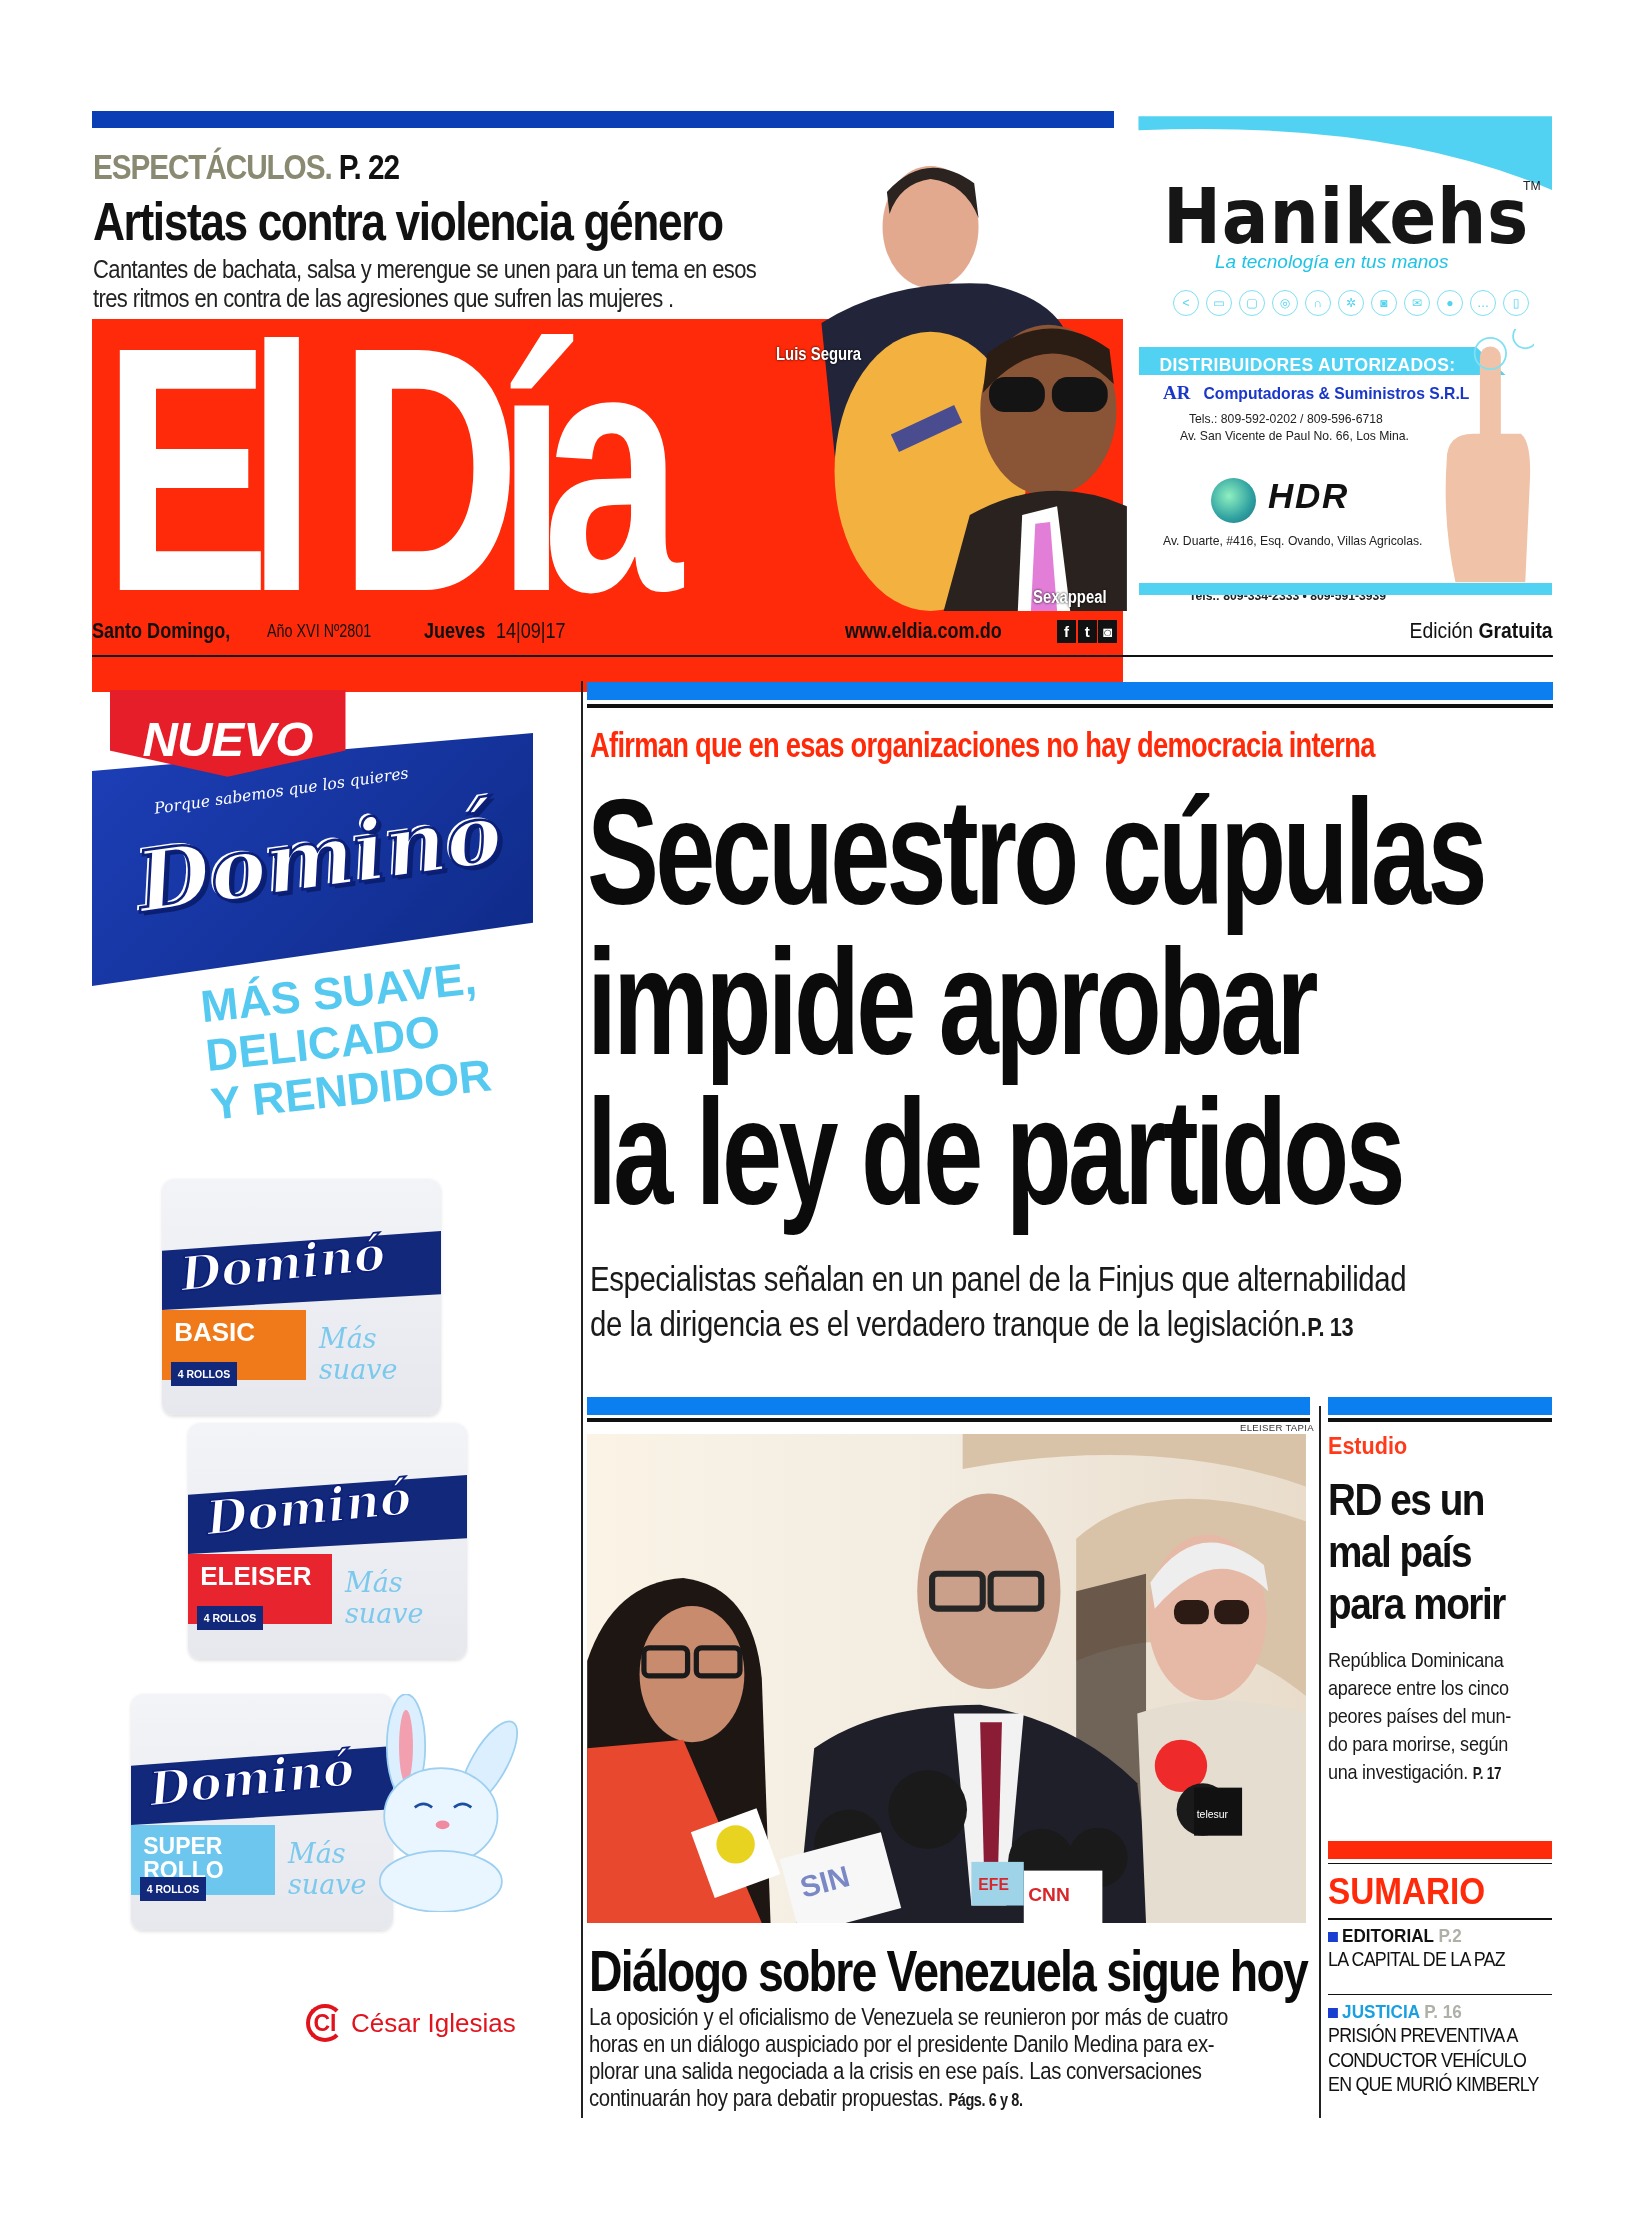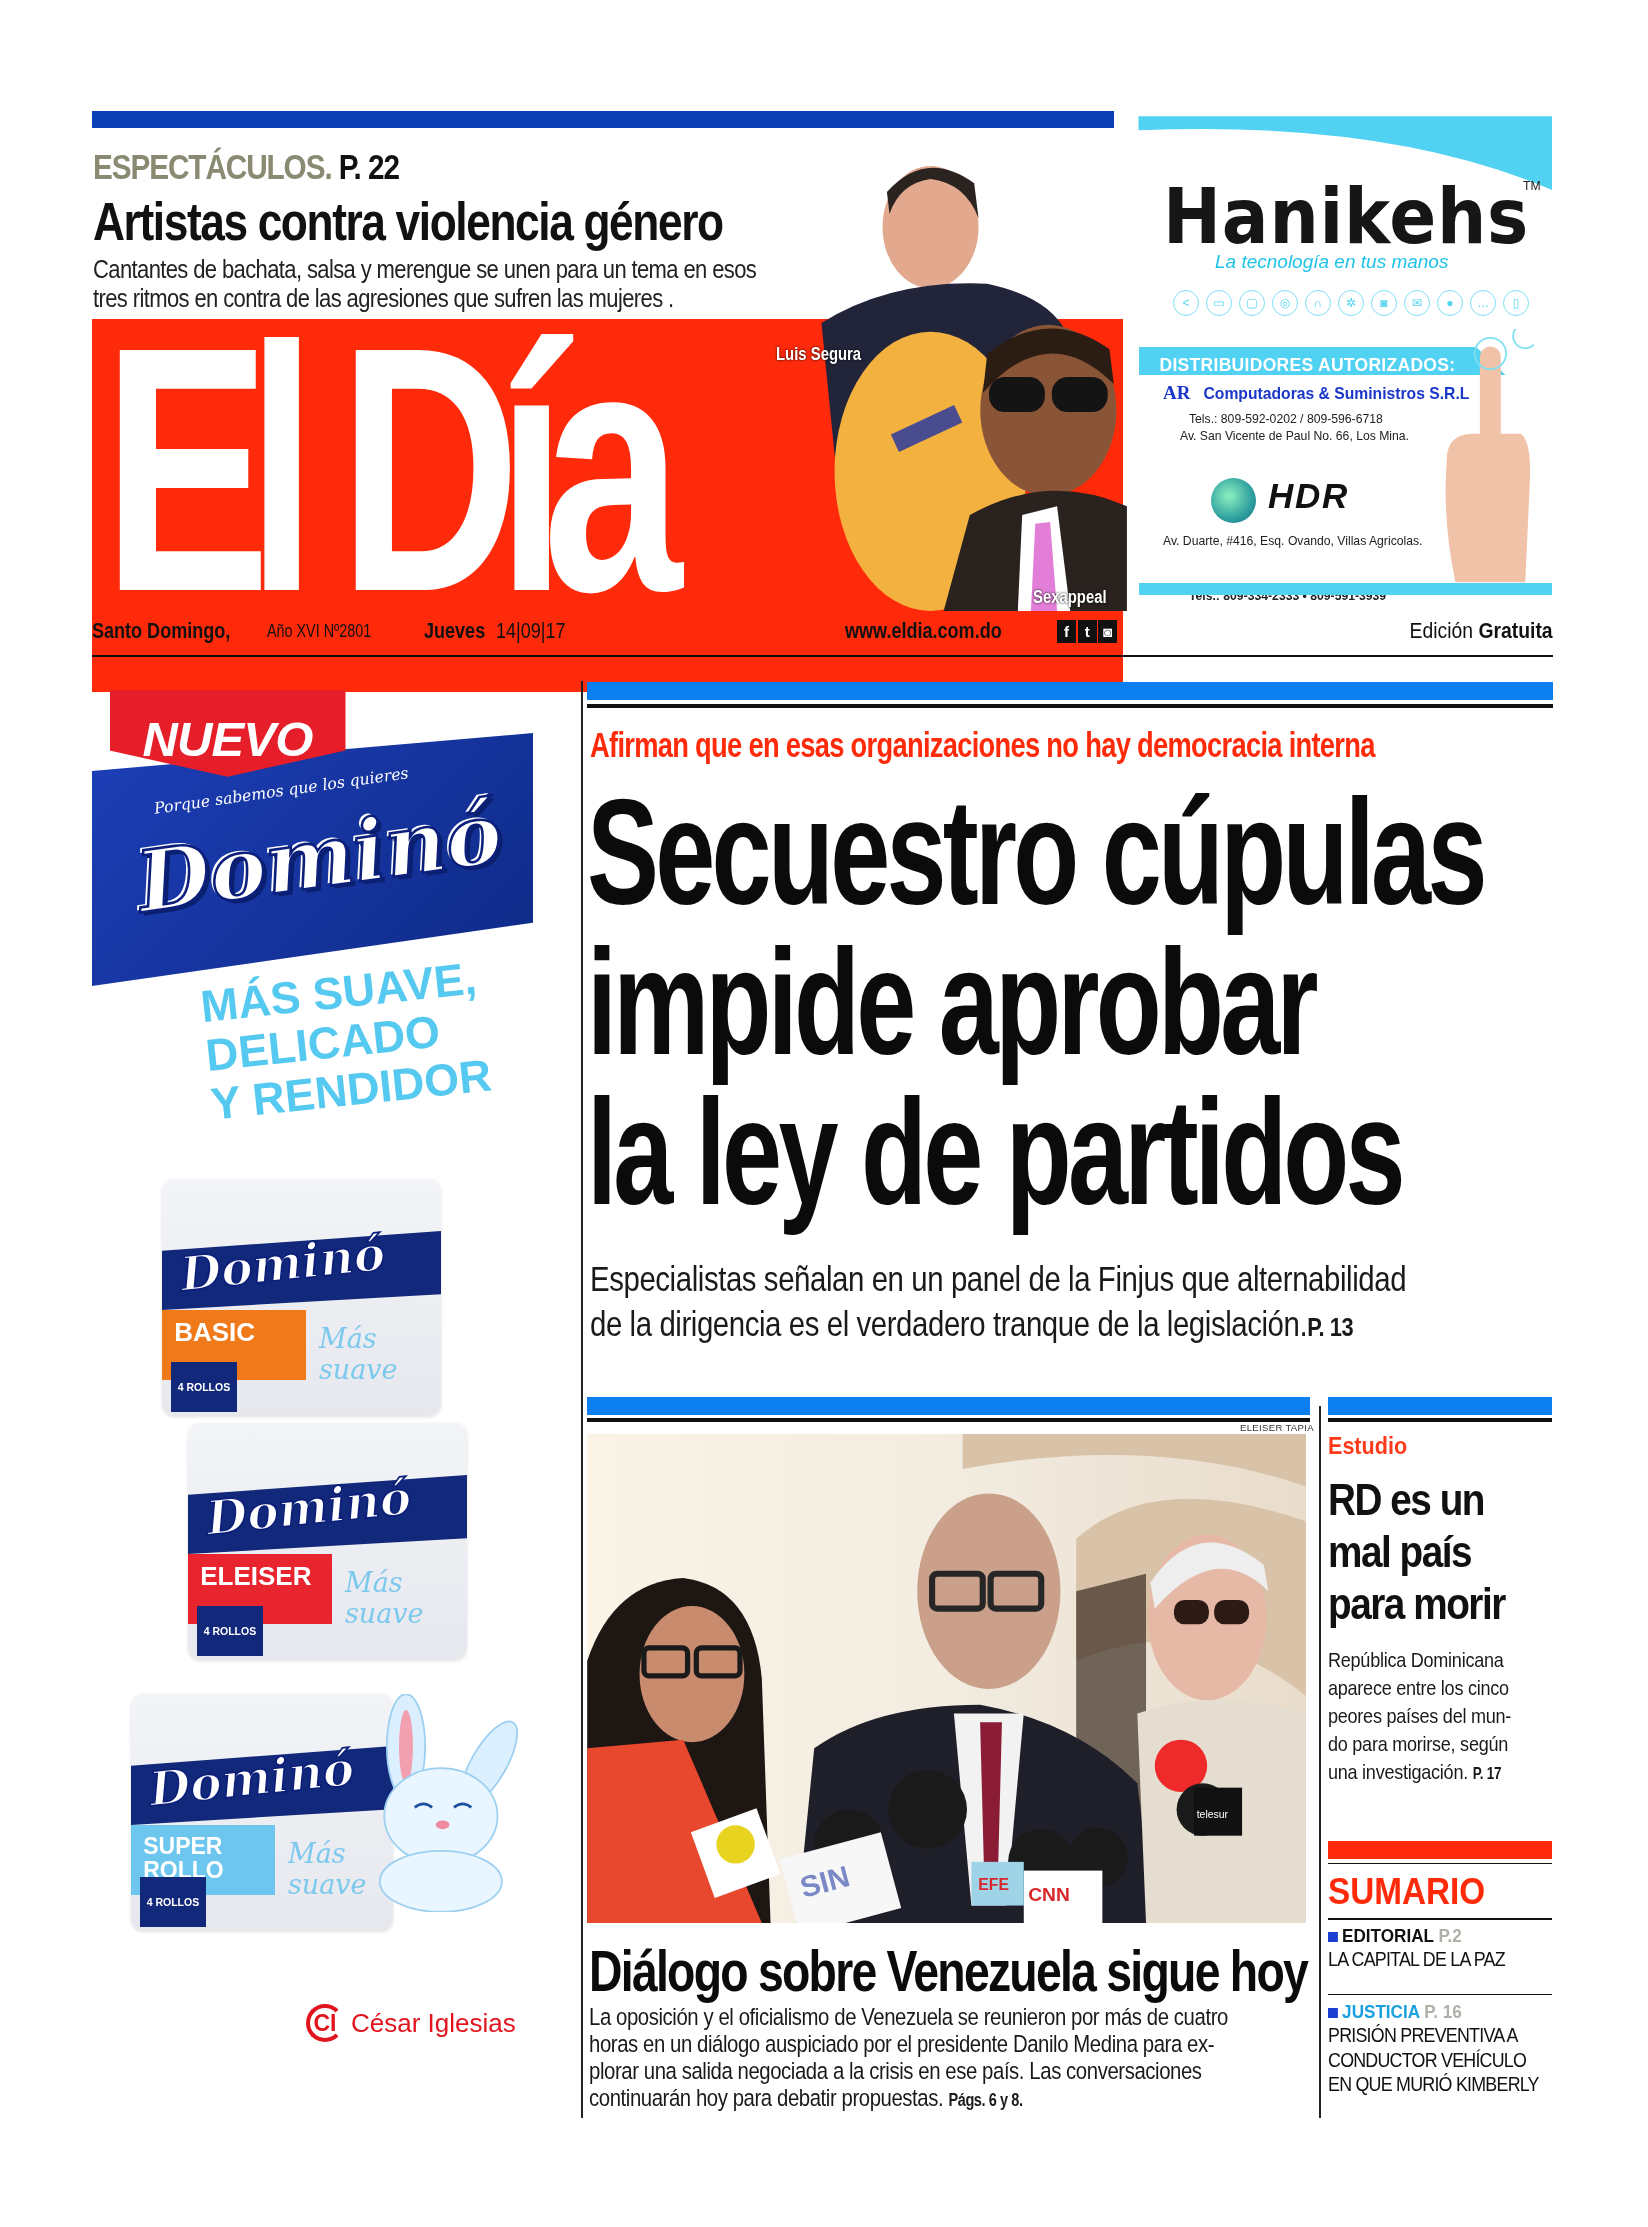--- a/index.html
+++ b/index.html
@@ -52,21 +52,21 @@
   .ad-dom { left:92px; top:681px; width:441px; height:1432px; overflow:hidden; }
   .dom-nuevo { position:absolute; left:17.5px; top:8.7px; width:236px; height:87px; background:#e61e2a; clip-path:polygon(0 0,100% 0,100% 70%,50% 100%,0 70%); color:#fff; font-size:49px; font-weight:bold; font-style:italic; text-align:center; padding-top:21px; letter-spacing:-0.9px; }
   .dom-band { position:absolute; left:0; top:52px; width:441px; height:253px; background:linear-gradient(135deg,#1d3fb8,#0e2a86); clip-path:polygon(0 15%, 100% 0, 100% 75%, 0 100%); }
   .dom-tag { position:absolute; left:61px; top:100px; font-family:"DejaVu Serif", serif; font-style:italic; font-size:15.7px; color:#fff; transform:rotate(-8deg); white-space:nowrap; }
   .dom-logo { position:absolute; left:44px; top:127px; font-family:"DejaVu Serif", serif; font-style:italic; font-weight:bold; font-size:84px; color:#fff; text-shadow:0 0 0 #fff, 3.5px 3.5px 0 #0a1f6e, -2.6px -2.6px 0 #fff; transform:rotate(-8deg); -webkit-text-stroke:2.6px #0c1f7a; white-space:nowrap; }
   .dom-slogan { position:absolute; left:114px; top:301px; font-size:45px; font-weight:bold; color:#55c9f0; line-height:49px; transform:rotate(-6deg); transform-origin:left; white-space:pre; }
   .dom-pack { position:absolute; width:279px; height:236px; border-radius:12.2px; background:linear-gradient(#f3f4f7, #e6e8ee); box-shadow:0 1.7px 3.5px rgba(0,0,0,0.12); overflow:hidden; }
   .dom-pack .pband { position:absolute; left:0; top:52px; width:100%; height:79px; background:#12287a; clip-path:polygon(0 25%,100% 0,100% 80%,0 100%); }
   .dom-pack .plogo { position:absolute; left:17.5px; top:57px; font-family:"DejaVu Serif", serif; font-style:italic; font-weight:bold; font-size:47px; color:#fff; -webkit-text-stroke:1.7px #0c1f7a; transform:rotate(-6deg); white-space:nowrap;}
   .dom-pack .ptype { position:absolute; left:0; top:131px; width:144px; height:70px; color:#fff; font-weight:bold; font-size:26px; padding:8.7px 0 0 12.2px; line-height:26px; }
-  .dom-pack .prolls { position:absolute; left:8.7px; top:183px; background:#12287a; color:#fff; font-size:10.5px; font-weight:bold; padding:19px 7px; }
+  .dom-pack .prolls { position:absolute; left:8.7px; top:183px; background:#12287a; color:#fff; font-size:10.5px; font-weight:bold; padding:6px 7px; }
   .dom-pack .psuave { position:absolute; left:157px; top:144px; color:#7cc9ee; font-style:italic; font-size:27px; font-family:"DejaVu Serif", serif; }
   .bunny { position:absolute; }
   .cesar { position:absolute; left:214px; top:1323px; display:flex; align-items:center; gap:7px; color:#e1141e; font-size:26px; white-space:nowrap; }
   .cesar .ci { width:38px; height:38px; border:4.4px solid #e1141e; border-radius:50%; border-right-color:transparent; display:flex; align-items:center; justify-content:center; font-weight:bold; font-size:23px; }
 
   
   .vdiv-main { left:581px; top:681px; width:1.7px; height:1437px; background:#222; }
 
   
   .main-blue { left:587px; top:682px; width:966px; height:18.3px; background:#0b7ff0; }

